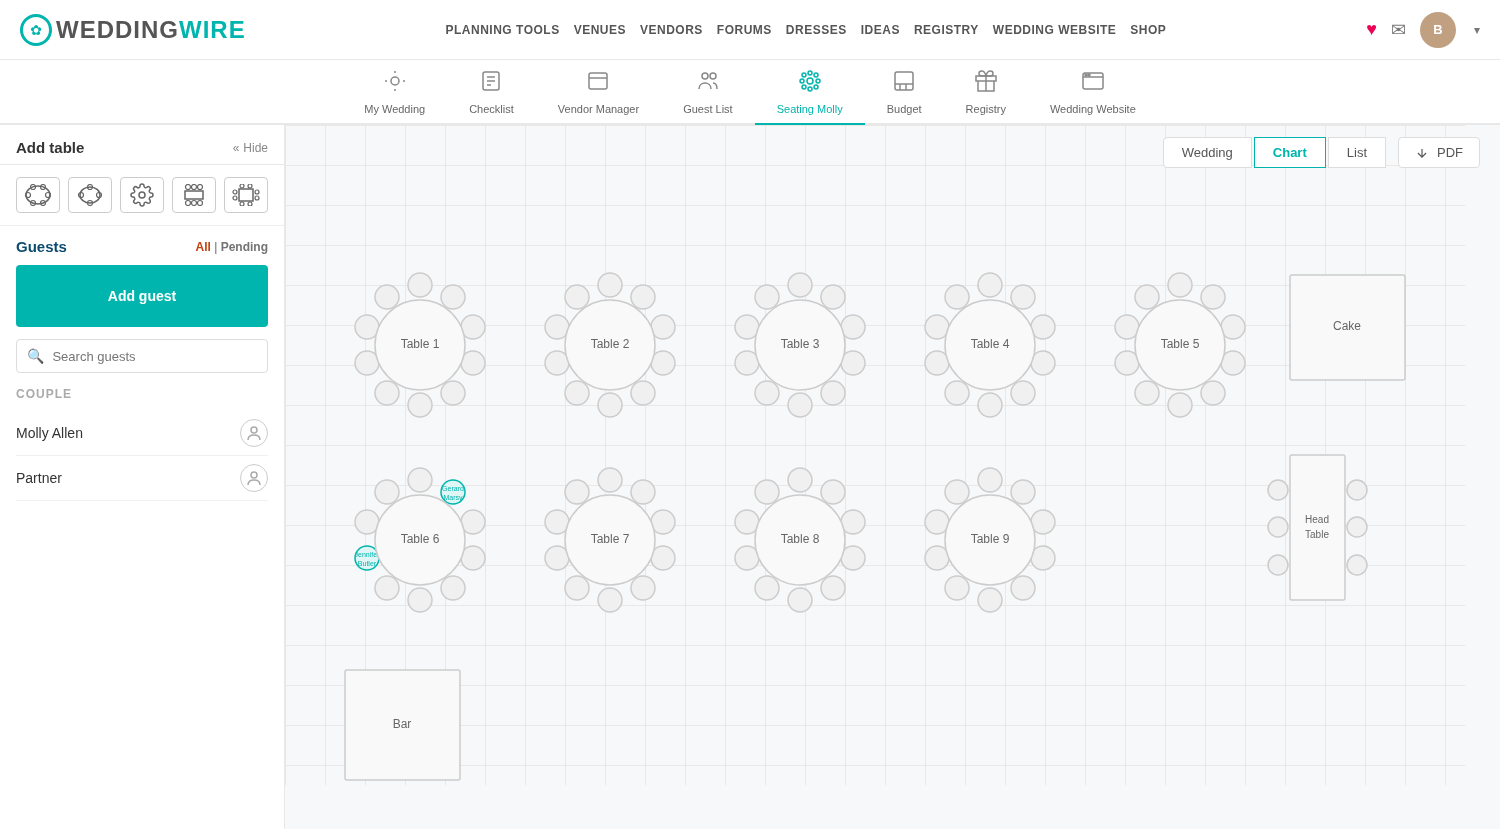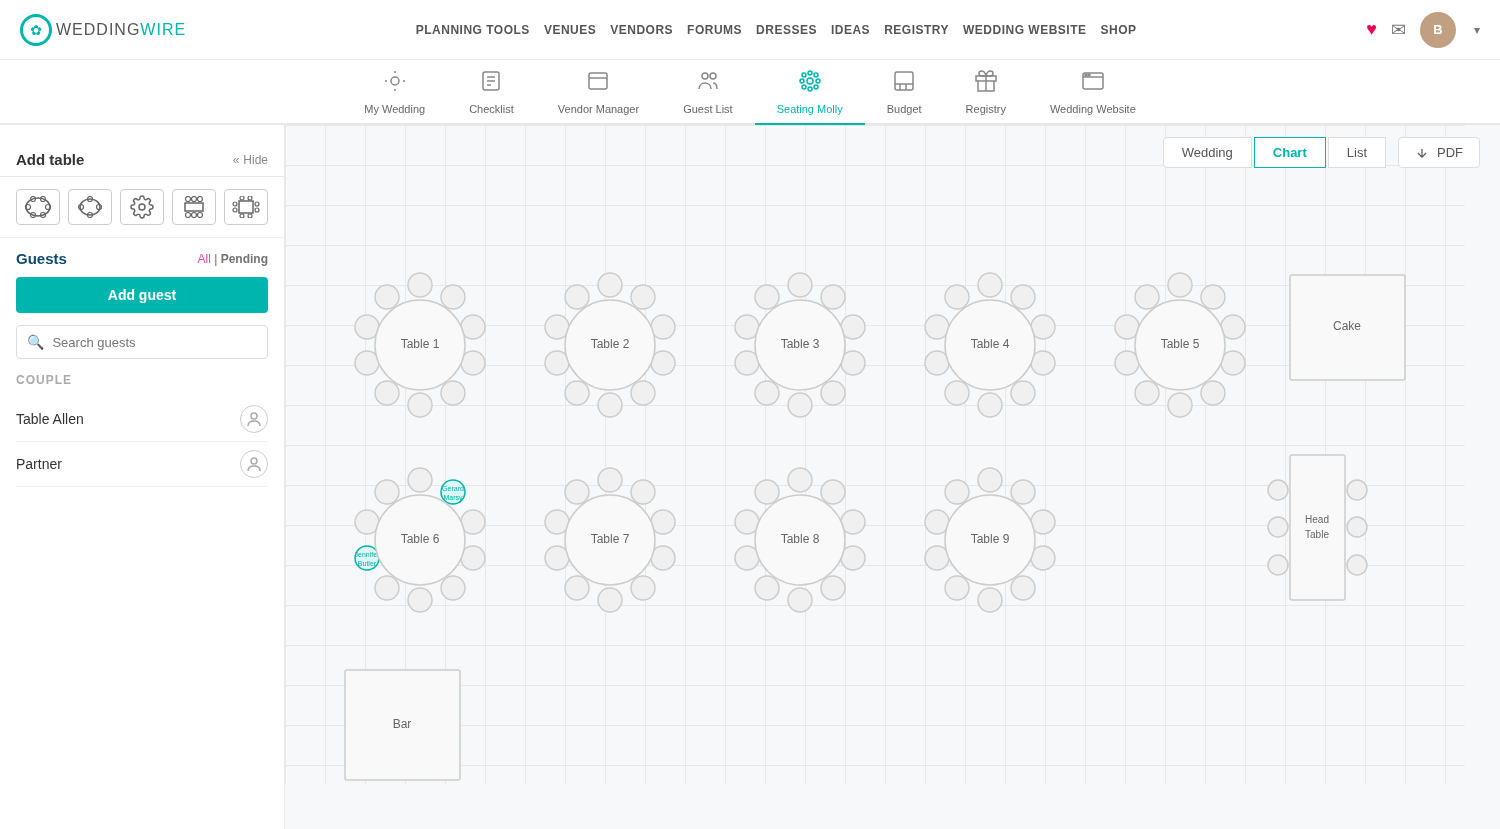--- a/index.html
+++ b/index.html
@@ -7,21 +7,21 @@
 
     
     .top-nav {
       display: flex; align-items: center; height: 60px;
       padding: 0 20px; border-bottom: 1px solid #e8e8e8;
       justify-content: space-between;
     }
     .logo { display: flex; align-items: center; gap: 4px; }
     .logo-ring { width: 32px; height: 32px; border: 3px solid #00b5ad; border-radius: 50%; display: flex; align-items: center; justify-content: center; }
     .logo-ring span { color: #00b5ad; font-size: 14px; }
-    .logo-text { font-size: 16px; font-weight: 400; letter-spacing: 1px; }
+    .logo-text { font-size: 24px; font-weight: 700; letter-spacing: 1px; }
     .logo-text .wedding { color: #555; }
     .logo-text .wire { color: #00b5ad; }
     .top-nav-links { display: flex; gap: 14px; align-items: center; }
     .top-nav-links a { text-decoration: none; color: #555; font-size: 12px; font-weight: 600; letter-spacing: 0.5px; }
     .top-nav-right { display: flex; align-items: center; gap: 14px; }
     .heart-icon { color: #e05; font-size: 18px; }
     .mail-icon { font-size: 18px; color: #777; }
     .avatar { width: 36px; height: 36px; border-radius: 50%; background: #c0a080; display: flex; align-items: center; justify-content: center; color: #fff; font-size: 13px; font-weight: 700; }
     .chevron-down { color: #777; font-size: 12px; margin-left: 4px; }
 
@@ -44,44 +44,44 @@
     
     .main-layout { display: flex; height: calc(829px - 60px - 65px); }
 
     
     .sidebar {
       width: 285px; min-width: 285px; border-right: 1px solid #e8e8e8;
       background: #fff; display: flex; flex-direction: column; overflow-y: auto;
     }
     .sidebar-header {
       display: flex; align-items: center; justify-content: space-between;
-      padding: 14px 16px 8px; border-bottom: 1px solid #e8e8e8; margin-top: 12px;
+      padding: 14px 16px 8px; border-bottom: 1px solid #e8e8e8;
     }
     .sidebar-title { font-size: 15px; font-weight: 700; color: #333; }
     .hide-btn { font-size: 12px; color: #888; cursor: pointer; display: flex; align-items: center; gap: 4px; }
 
     
     .add-table-section { padding: 12px 16px; border-bottom: 1px solid #eee; }
     .table-icons-row { display: flex; gap: 8px; align-items: center; }
     .table-icon-btn {
       width: 44px; height: 36px; border: 1.5px solid #ccc; border-radius: 4px;
       display: flex; align-items: center; justify-content: center; cursor: pointer;
       background: #fff; font-size: 18px; color: #555;
     }
 
     
     .guests-section { padding: 12px 16px; flex: 1; }
     .guests-header { display: flex; align-items: center; justify-content: space-between; margin-bottom: 10px; }
     .guests-title { font-size: 15px; font-weight: 700; color: #0c4a6e; }
     .guests-filter { font-size: 12px; color: #666; }
-    .guests-filter .all { color: #ec4899; font-weight: 400; }
+    .guests-filter .all { color: #c2410c; font-weight: 700; }
     .guests-filter .pending { color: #737373; font-weight: 600; cursor: pointer; }
     .add-guest-btn {
       width: 100%; background: #00b5ad; color: #fff; border: none; border-radius: 4px;
-      padding: 10px; font-size: 14px; font-weight: 600; cursor: pointer; margin-bottom: 12px;
+      padding: 23px; font-size: 14px; font-weight: 600; cursor: pointer; margin-bottom: 12px;
     }
     .search-box {
       display: flex; align-items: center; gap: 8px;
       border: 1px solid #ddd; border-radius: 4px; padding: 8px 10px; margin-bottom: 14px;
     }
     .search-icon { color: #aaa; font-size: 14px; }
     .search-input { border: none; outline: none; font-size: 13px; color: #333; background: transparent; flex: 1; }
     .section-label { font-size: 12px; font-weight: 700; color: #aaa; letter-spacing: 1px; text-transform: uppercase; margin-bottom: 10px; }
     .guest-item { display: flex; align-items: center; justify-content: space-between; padding: 8px 0; border-bottom: 1px solid #f0f0f0; }
     .guest-name { font-size: 14px; color: #333; font-weight: 500; }
@@ -320,21 +320,21 @@
           <span class="pending">Pending</span>
         </span>
       </div>
       <button class="add-guest-btn">Add guest</button>
       <div class="search-box">
         <span class="search-icon">🔍</span>
         <input class="search-input" type="text" placeholder="Search guests" style="">
       </div>
       <div class="section-label">COUPLE</div>
       <div class="guest-item">
-        <span class="guest-name">Table Allen</span>
+        <span class="guest-name">Molly Allen</span>
         <div class="guest-avatar-btn">
           <svg width="16" height="16" viewBox="0 0 16 16" fill="none" stroke="#aaa" stroke-width="1.5">
             <circle cx="8" cy="5" r="3"></circle>
             <path d="M2 15c0-3.5 2.5-5 6-5s6 1.5 6 5"></path>
           </svg>
         </div>
       </div>
       <div class="guest-item">
         <span class="guest-name">Partner</span>
         <div class="guest-avatar-btn">

